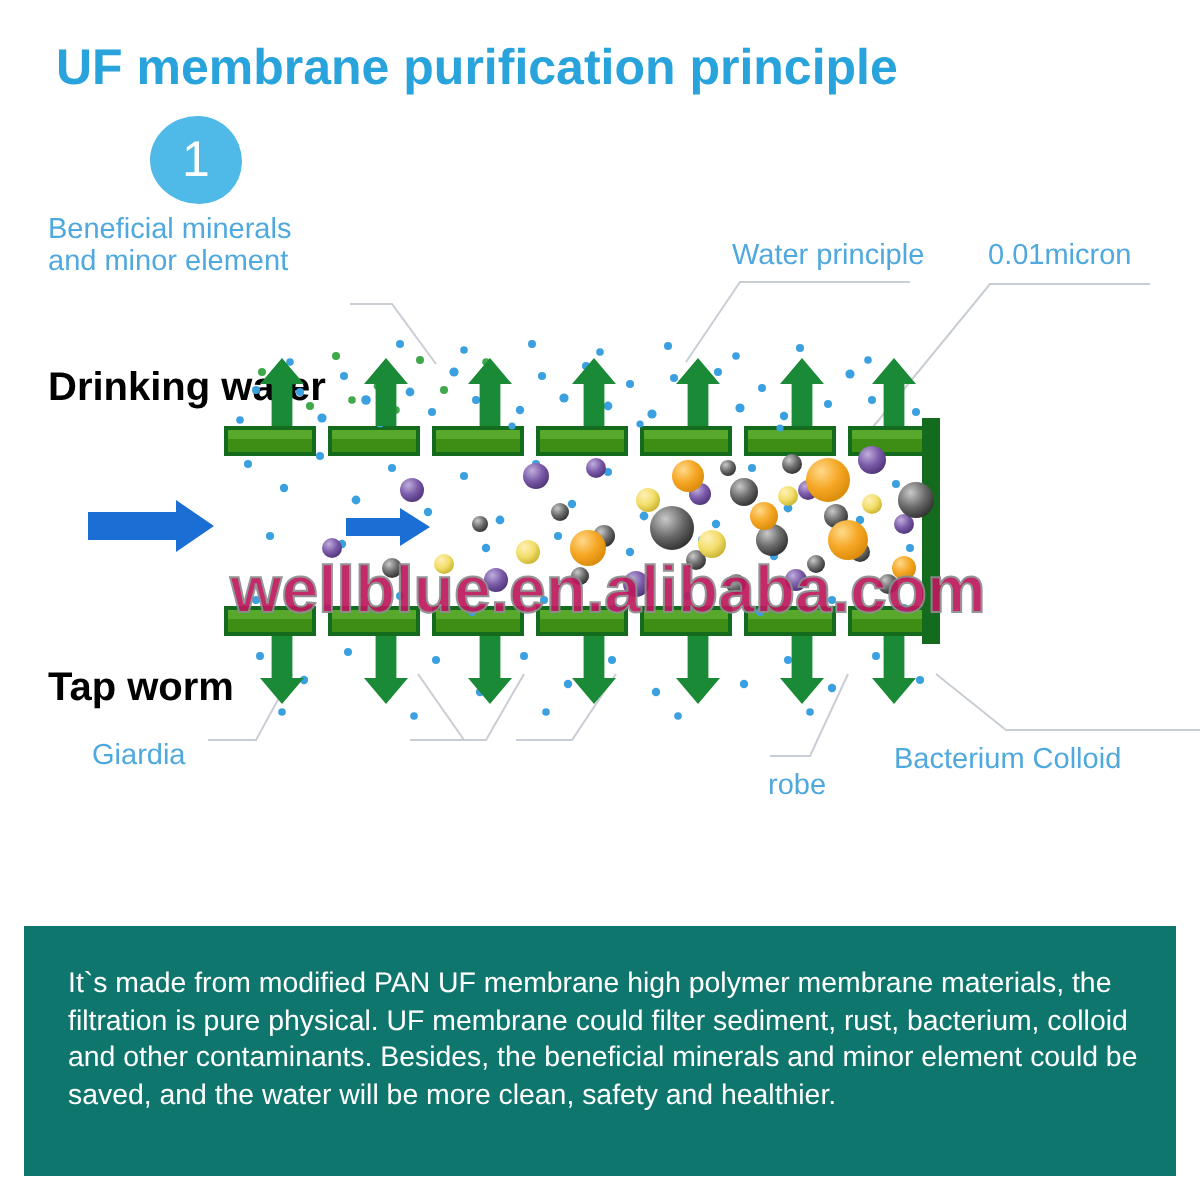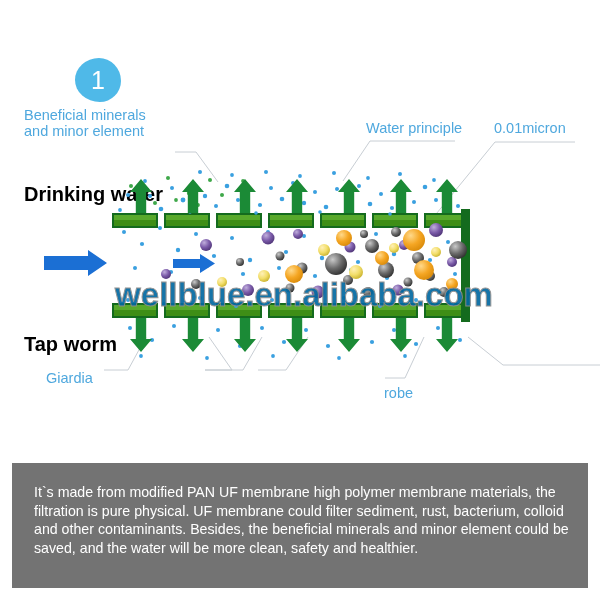--- a/index.html
+++ b/index.html
@@ -71,41 +71,42 @@
   
   .arrows{position:absolute;left:0;top:0;width:600px;height:600px;pointer-events:none;}
 
   
   .dots{position:absolute;left:0;top:0;width:600px;height:600px;pointer-events:none;}
 
   
   .watermark{
     position:absolute;left:84px;top:276px;width:440px;
     font-size:33px;font-weight:bold;
-    color:#0369a1;
+    color:#be185d;
     -webkit-text-stroke:1px #8c8c8c;
     text-align:center;letter-spacing:0px;
     opacity:0.92;white-space:nowrap;
   }
 
   
   .panel{
     position:absolute;left:12px;top:463px;width:576px;height:125px;
-    background:#737373;
+    background:#0f766e;
   }
   .panel p{
     margin:0;position:absolute;left:22px;top:20px;width:536px;
     color:#ffffff;font-size:14.2px;line-height:18.5px;
   }
 </style>
 </head>
 <body>
 
 <div id="root">
 
+  <div class="title">UF membrane purification principle</div>
 
   <div class="badge">1</div>
 
   <svg class="leaders" viewBox="0 0 600 600">
     <g stroke="#c8ced4" stroke-width="1" fill="none">
 
       <path d="M175 152 L196 152 L218 182"></path>
 
       <path d="M455 141 L370 141 L343 181"></path>
 
@@ -126,20 +127,21 @@
 
   <div class="lbl" style="left:24px;top:107px;">Beneficial minerals
 and minor element</div>
   <div class="lbl-green" style="left:24px;top:147px;">Drinking water</div>
   <div class="lbl" style="left:366px;top:120px;">Water principle</div>
   <div class="lbl" style="left:494px;top:120px;">0.01micron</div>
   <div class="lbl-green" style="left:24px;top:297px;">Tap worm</div>
 
   <div class="lbl" style="left:46px;top:370px;">Giardia</div>
   <div class="lbl" style="left:384px;top:385px;">robe</div>
+  <div class="lbl" style="left:447px;top:372px;">Bacterium Colloid</div>
 
   <div id="membrane">
     <div class="chamber"></div>
     <div class="bar top">
       <div class="seg"></div>
       <div class="seg"></div>
       <div class="seg"></div>
       <div class="seg"></div>
       <div class="seg"></div>
       <div class="seg"></div>

